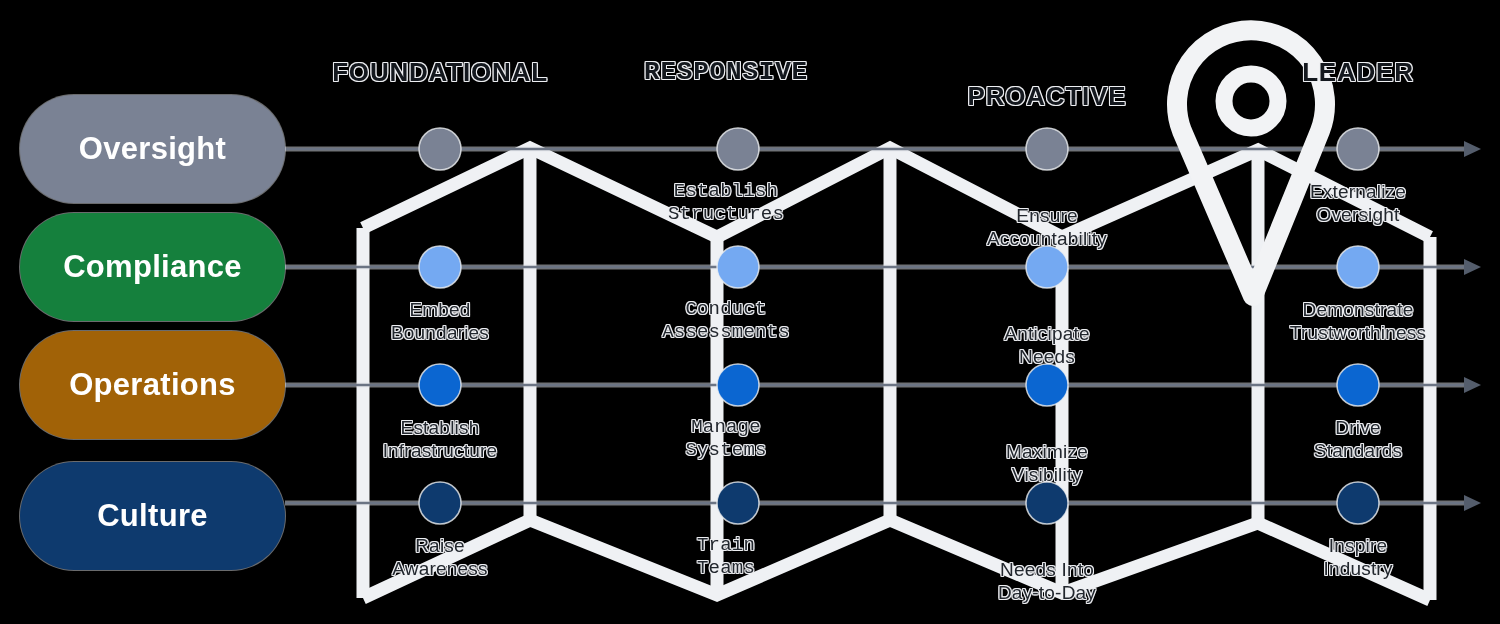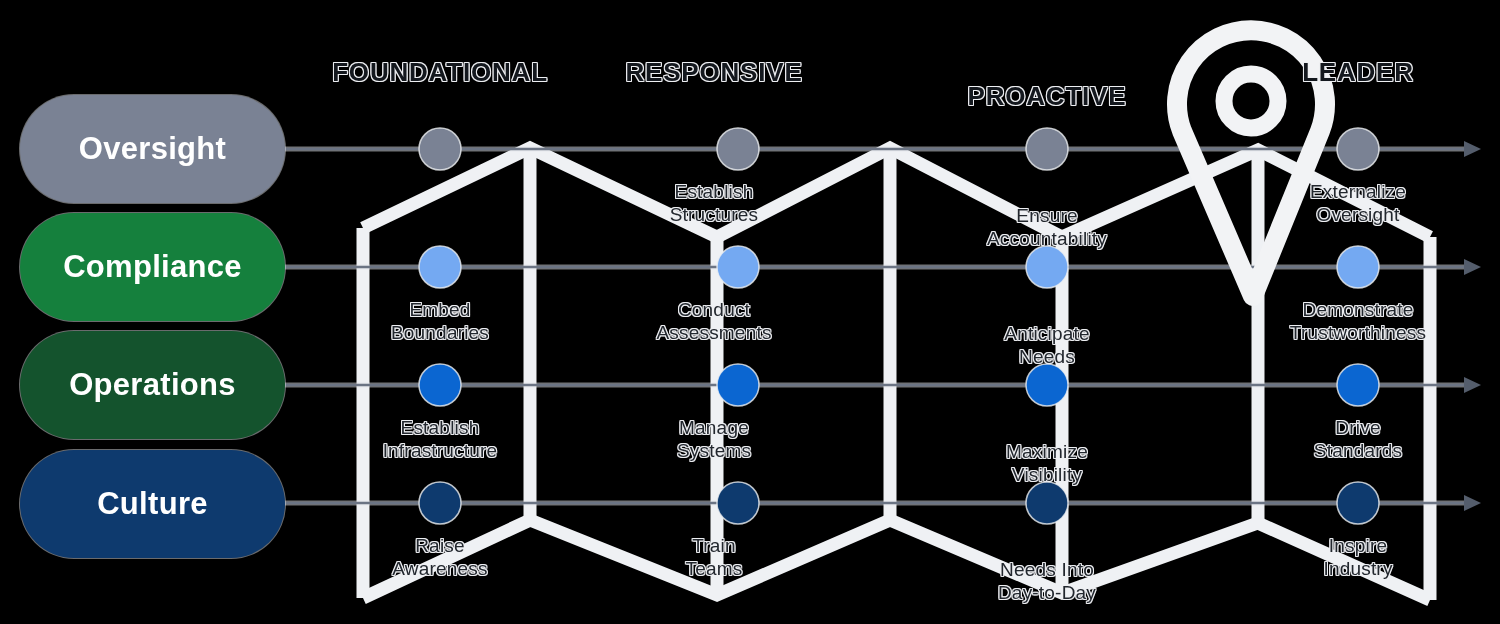--- a/index.html
+++ b/index.html
@@ -15,38 +15,38 @@
   .pill{
     position:absolute;left:20px;width:265px;height:108px;
     border-radius:54px;display:flex;align-items:center;justify-content:center;
     box-shadow:0 0 0 1px rgba(235,238,242,.45);
   }
   .pill span{
     color:#fff;font-size:31px;font-weight:700;letter-spacing:.3px;
   }
   .pill-oversight {background:#7a8294;top:95px;}
   .pill-compliance{background:#15803d;top:213px;}
-  .pill-operations{background:#14532d;top:331px;}
-  .pill-culture   {background:#0e3a6e;top:450px;}
+  .pill-operations{background:#a16207;top:331px;}
+  .pill-culture   {background:#0e3a6e;top:462px;}
 
   
   .halo{
     text-shadow:
       -1px -1px 0 rgba(238,240,243,.9), 1px -1px 0 rgba(238,240,243,.9),
       -1px  1px 0 rgba(238,240,243,.9), 1px  1px 0 rgba(238,240,243,.9),
        0 -1px 0 rgba(238,240,243,.9),   0  1px 0 rgba(238,240,243,.9),
       -1px  0 0 rgba(238,240,243,.9),   1px  0 0 rgba(238,240,243,.9);
   }
 
   
   .col-header{
     position:absolute;top:57px;width:300px;text-align:center;
     font-size:26px;font-weight:700;letter-spacing:.8px;color:#14181e;
   }
-  .col-1{left:290px;} .col-2{left:564px;} .col-3{left:897px;margin-top:24px;} .col-4{left:1208px;}
+  .col-1{left:290px;} .col-2{left:576px;font-family:Liberation Mono, monospace;} .col-3{left:897px;margin-top:24px;} .col-4{left:1208px;}
 
   
   .cell{
     position:absolute;width:300px;text-align:center;
     font-size:19px;line-height:23px;color:#22272e;letter-spacing:.2px;
     white-space:pre-line;
   }
   .row-1{top:180px;} .row-2{top:298px;} .row-3{top:416px;} .row-4{top:534px;}
 </style>
 </head>

